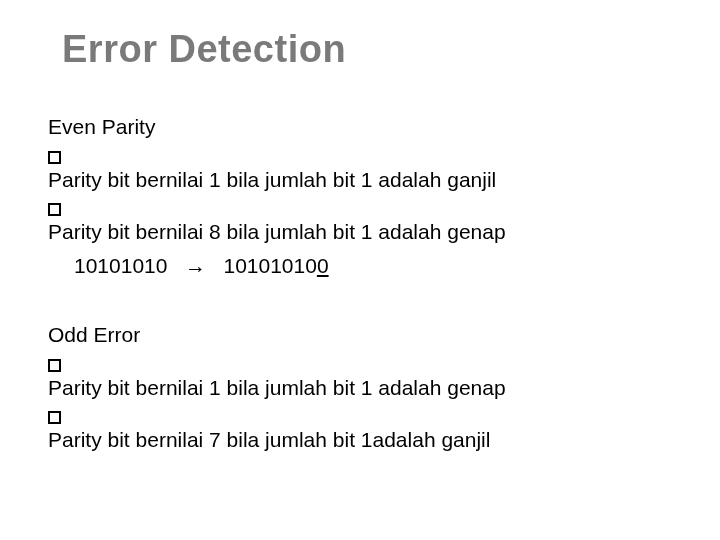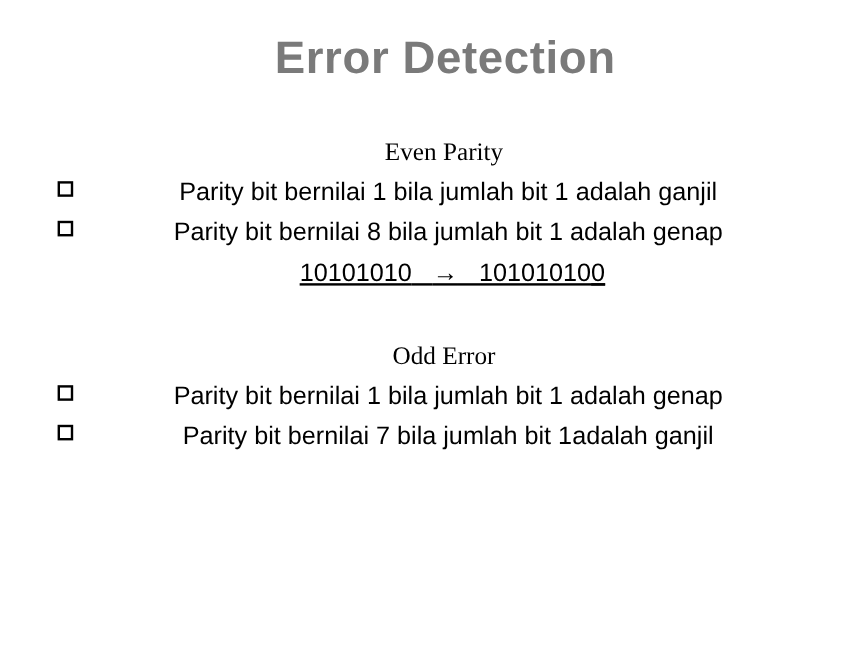--- a/index.html
+++ b/index.html
@@ -10,59 +10,57 @@
     background: #ffffff;
     font-family: Arial, Helvetica, sans-serif;
     color: #000000;
     overflow: hidden;
   }
   .slide {
     box-sizing: border-box;
     width: 720px;
     height: 540px;
     padding: 28px 40px 40px 48px;
-    text-align: center;
   }
   .title {
     font-size: 38px;
     color: #7a7a7a;
     letter-spacing: 0.5px;
     margin: 0 0 40px 14px;
   }
   .body {
     font-size: 21px;
     line-height: 1.5;
     color: #000000;
   }
   .section-label {
-    margin: 0 0 2px 12px;
-    font-family: Liberation Serif, serif;
+    margin: 0 0 2px 0;
   }
   .bullet-line {
     display: flex;
     align-items: flex-start;
     margin: 0 0 2px 0;
+    flex-direction: column;
   }
   .bullet-box {
     display: inline-block;
     width: 13px;
     height: 13px;
     border: 2px solid #000;
     box-sizing: border-box;
     margin: 6px 6px 0 0;
     flex: none;
   }
   .bullet-text {
     flex: 1;
   }
   .indent {
     margin-left: 26px;
     margin-top: 2px;
     margin-bottom: 22px;
-    text-decoration: underline;
   }
   .arrow {
     font-family: "Segoe UI Symbol", Arial, sans-serif;
   }
   .underline {
     text-decoration: underline;
   }
   .gap {
     height: 16px;
   }

